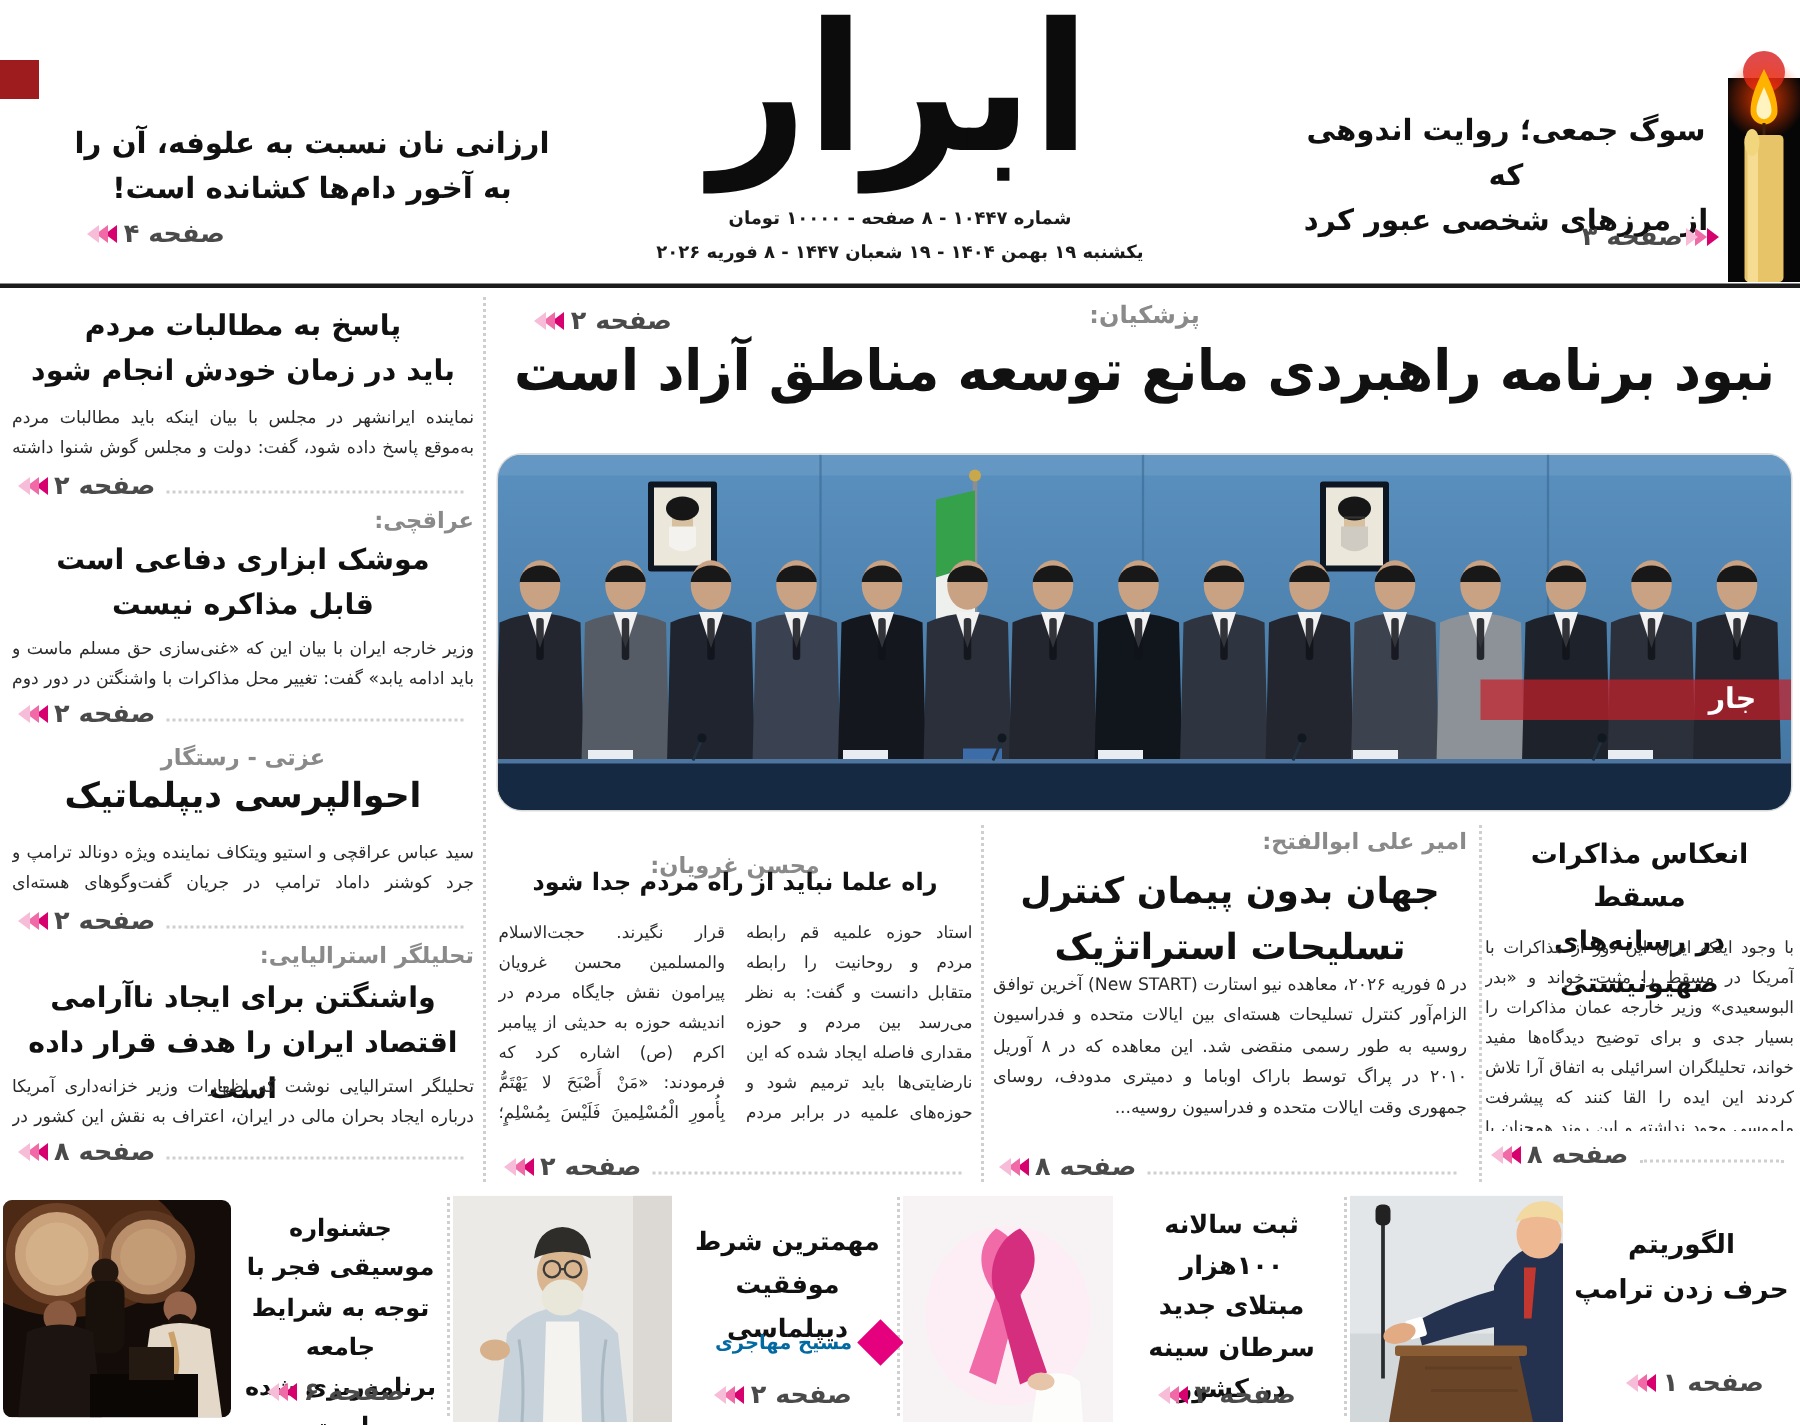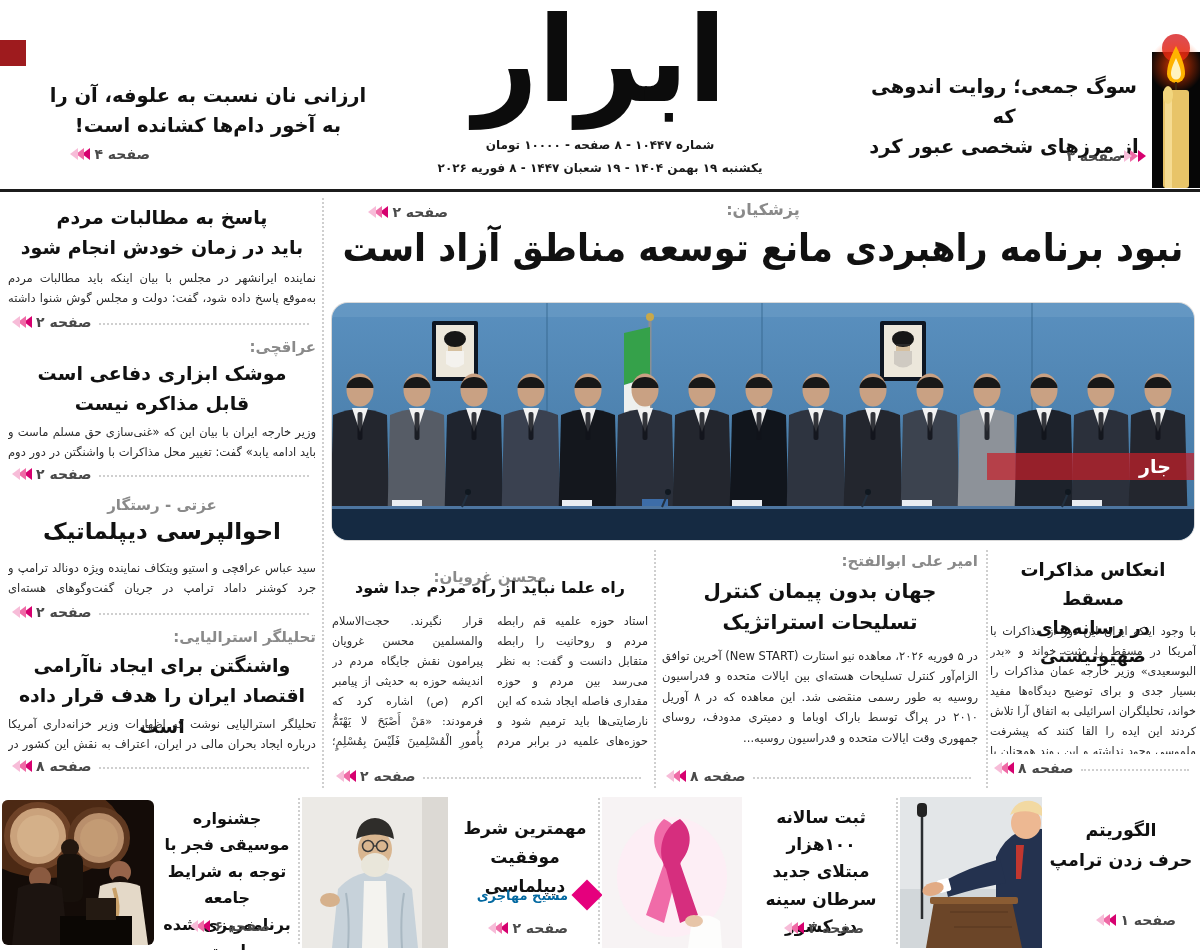--- a/index.html
+++ b/index.html
@@ -4,21 +4,21 @@
 <style>
   html,body{margin:0;padding:0;background:#fff;}
   body{font-family:"DejaVu Sans",sans-serif;width:1200px;height:950px;position:relative;overflow:hidden;direction:rtl;}
   .abs{position:absolute;}
   .pre{white-space:pre-line;}
   .hl{font-weight:bold;color:#111;}
   .kicker{font-weight:bold;color:#8a8a8a;font-size:15px;}
   .body-txt{font-size:11.5px;color:#2b2b2b;line-height:1.78;text-align:justify;overflow:hidden;}
   
   .pm{display:flex;align-items:center;direction:rtl;}
-  .pm .lbl{font-size:14px;font-weight:bold;color:#4a4a4a;white-space:nowrap;}
+  .pm .lbl{font-size:17px;font-weight:bold;color:#4a4a4a;white-space:nowrap;}
   .pm .dots{flex:1;border-bottom:2px dotted #cfcfcf;margin:0 7px;height:1px;align-self:flex-end;margin-bottom:5px;}
   .chev{display:inline-flex;direction:rtl;margin:0 4px;}
   .chev i{width:0;height:0;display:inline-block;border:6px solid transparent;}
   .chevL i{border-right-width:8px;border-left-width:0;}
   .chevL i:nth-child(1){border-right-color:#d6006f;}
   .chevL i:nth-child(2){border-right-color:#ef6aa6;margin-right:-2px;}
   .chevL i:nth-child(3){border-right-color:#f7bcd8;margin-right:-2px;}
   .chevR i{border-left-width:8px;border-right-width:0;}
   .chevR i:nth-child(1){border-left-color:#d6006f;}
   .chevR i:nth-child(2){border-left-color:#ef6aa6;margin-left:-2px;}
@@ -253,21 +253,21 @@
   <span class="dots"></span>
   <span class="lbl">صفحه ۸</span>
   <span class="chev chevL">
       <i></i>
       <i></i>
       <i></i>
     </span>
 </div>
 
 <div class="abs kicker" style="left:662px;top:552px;width:316px;text-align:right;">امیر علی ابوالفتح:</div>
-<div class="abs hl pre mid-hl" style="left:662px;top:576px;width:316px;font-size:20px;">جهان بدون پیمان کنترل
+<div class="abs hl pre mid-hl" style="left:662px;top:576px;width:316px;font-size:24px;">جهان بدون پیمان کنترل
 تسلیحات استراتژیک</div>
 <div class="abs body-txt" style="left:662px;top:646px;width:316px;height:118px;">در ۵ فوریه ۲۰۲۶، معاهده نیو استارت (New START) آخرین توافق الزام‌آور کنترل تسلیحات هسته‌ای بین ایالات متحده و فدراسیون روسیه به طور رسمی منقضی شد. این معاهده که در ۸ آوریل ۲۰۱۰ در پراگ توسط باراک اوباما و دمیتری مدودف، روسای جمهوری وقت ایالات متحده و فدراسیون روسیه...</div>
 <div class="abs pm" style="left:662px;top:768px;width:316px;">
   <span class="dots"></span>
   <span class="lbl">صفحه ۸</span>
   <span class="chev chevL">
       <i></i>
       <i></i>
       <i></i>
     </span>

